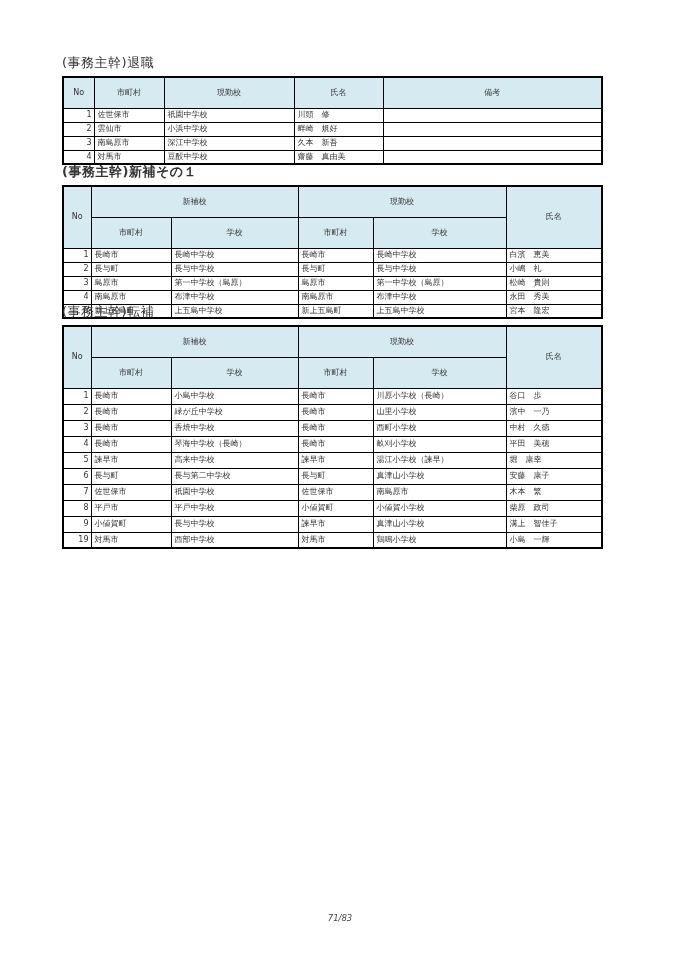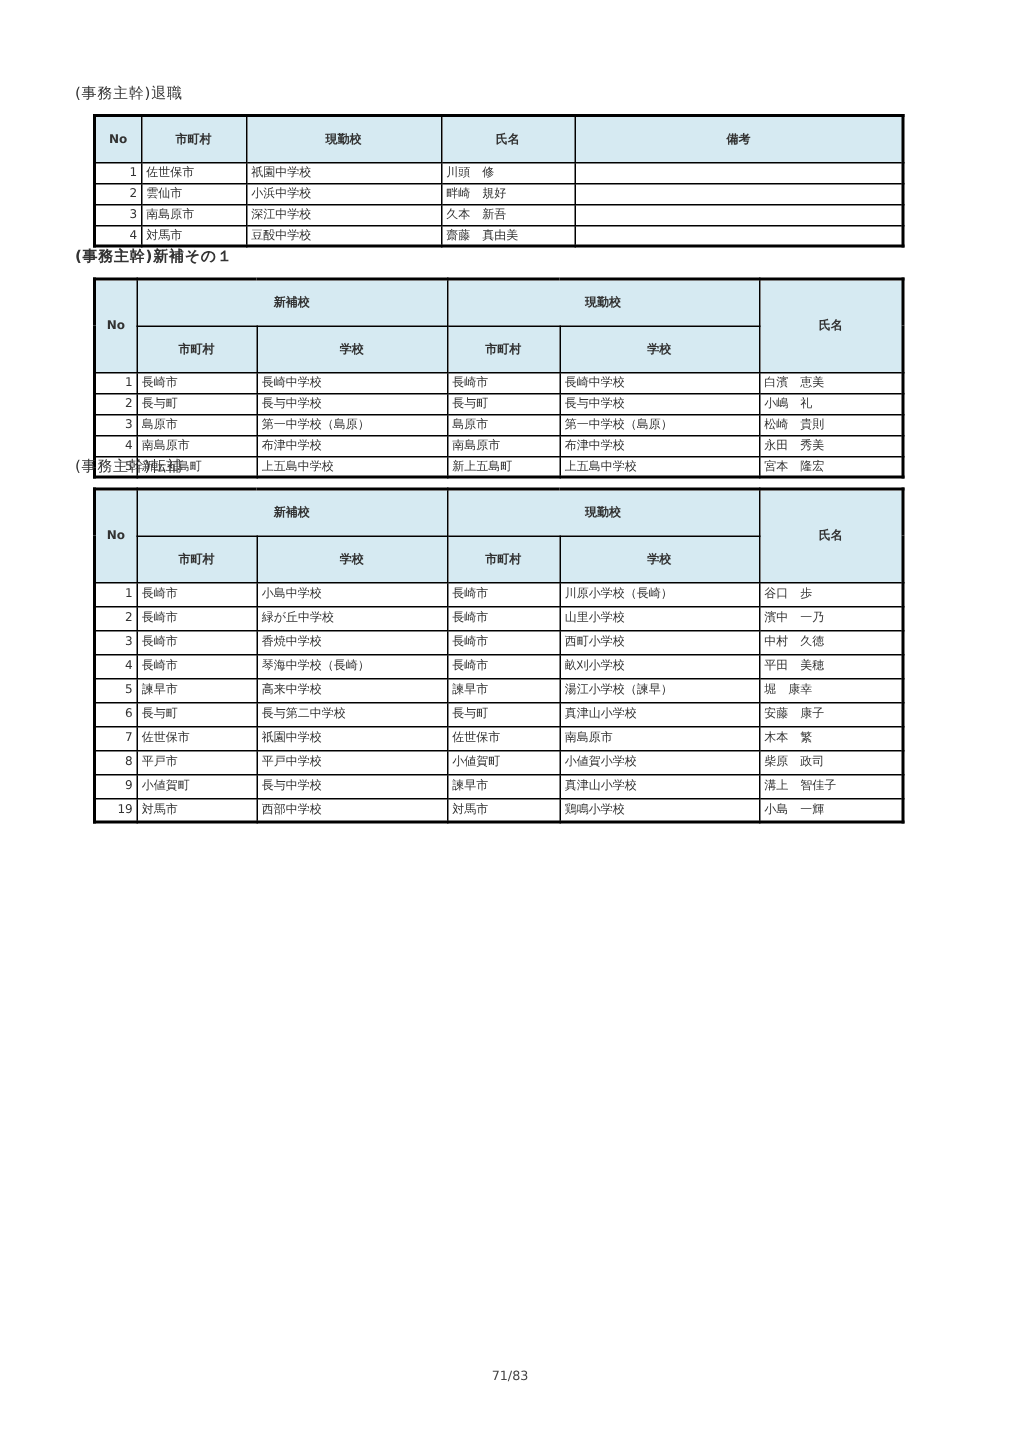--- a/index.html
+++ b/index.html
@@ -7,22 +7,22 @@
   body {
     width: 680px; height: 961px;
     position: relative;
     font-family: "DejaVu Sans", "Liberation Sans", sans-serif;
     color: #333333;
   }
   .page { position: absolute; inset: 0; background: #ffffff; }
 
   .section-title {
     position: absolute;
-    left: 50px;
-    font-size: 10px;
+    left: 62px;
+    font-size: 13px;
     line-height: 10px;
     color: #333333;
     letter-spacing: 0.5px;
     white-space: nowrap;
   }
   #title-1 { top: 58px; }
   #title-2 { top: 167px; font-weight: bold; }
   #title-3 { top: 307px; text-align: right; }
 
   table.tbl {
@@ -40,21 +40,21 @@
   #table-3 { top: 325px; }
 
   table.tbl { border: 2px solid #000000; }
   .tbl th, .tbl td {
     border: 1px solid #000000;
     overflow: hidden;
     white-space: nowrap;
   }
   .tbl th {
     background: #d6eaf2;
-    font-weight: bold;
+    font-weight: normal;
     text-align: center;
     height: 31px;
     padding: 1px 2px;
   }
   .tbl td {
     background: #ffffff;
     text-align: left;
     padding: 1px 3px;
     height: 14px;
   }
@@ -62,20 +62,21 @@
   .tbl td.c-no { text-align: right; padding-right: 2px; }
 
   .pagenum {
     position: absolute;
     top: 913px;
     left: 0;
     width: 100%;
     text-align: center;
     font-size: 8.5px;
     color: #444444;
+    font-style: italic;
   }
 </style>
 </head>
 <body>
 
 <div class="page">
 
   <div class="section-title" id="title-1">(事務主幹)退職</div>
 
   <table class="tbl" id="table-1">

